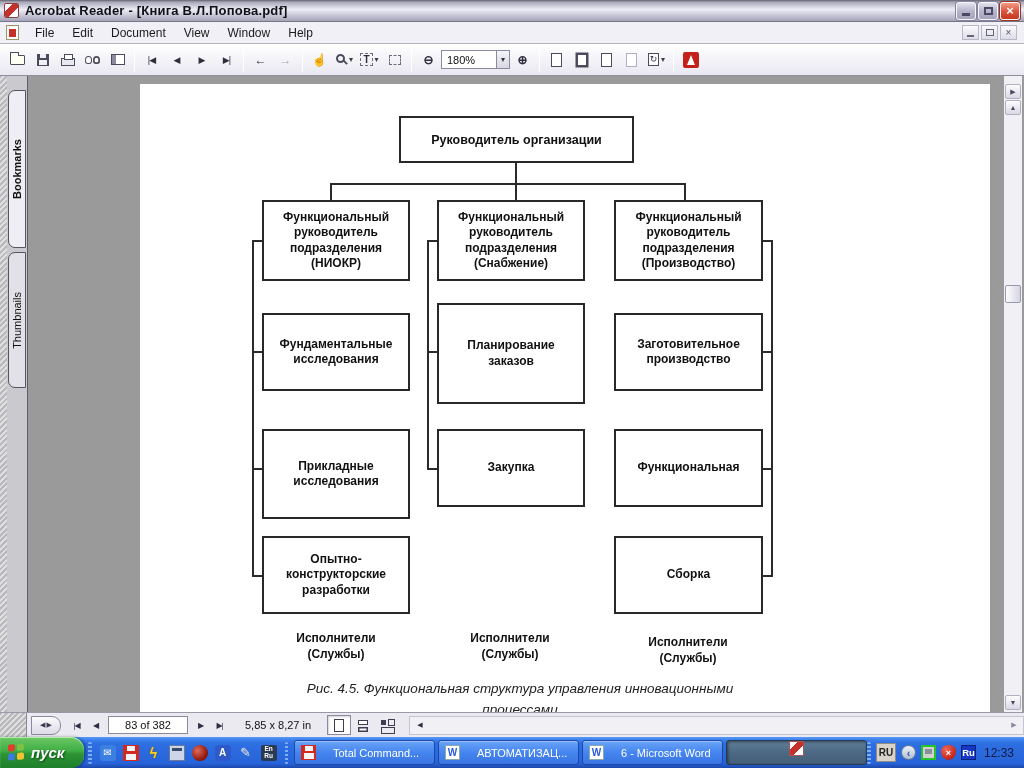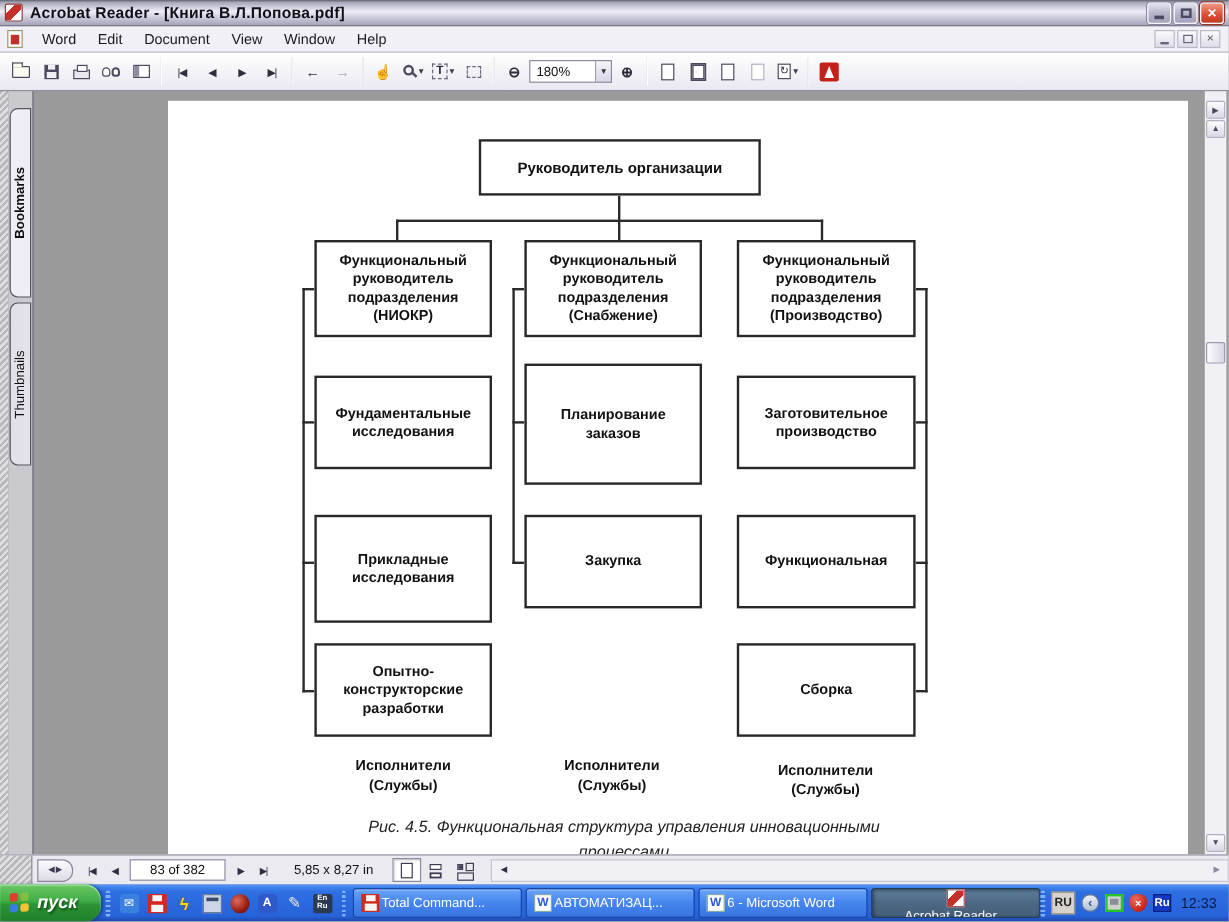--- a/index.html
+++ b/index.html
@@ -139,21 +139,21 @@
   .qi-calc{background:#cdd6e8;border:1px solid #6a7a9a;position:relative;}
   .qi-calc::before{content:"";position:absolute;left:2px;top:2px;width:10px;height:3px;background:#3a4a6a;}
   .qi-disc{background:radial-gradient(circle at 35% 35%,#e06a5a,#8a1208 70%);border-radius:50%;}
   .qi-a{background:#2f58c8;border-radius:4px;color:#fff;font-size:10px;font-weight:bold;}
   .qi-paint{color:#f0e8d8;font-size:13px;transform:rotate(0deg);}
   .qi-lang{background:#2a3a52;border-radius:2px;flex-direction:column;line-height:1;font-size:6.5px;font-weight:bold;
     color:#fff;white-space:pre-line;text-align:center;}
   .tasks{display:flex;align-items:center;gap:3px;margin-left:2px;}
   .taskbtn{width:141px;height:25px;border-radius:3px;border:1px solid #1a48a8;
     background:linear-gradient(#6aa4f8 0%,#4585ef 50%,#3a74e0 100%);box-shadow:inset 0 1px 0 #9cc0fa;
-    display:flex;align-items:center;gap:2px;padding:0 6px;color:#fff;font-size:11px;
+    display:flex;align-items:center;gap:17px;padding:0 6px;color:#fff;font-size:11px;
     white-space:nowrap;overflow:hidden;}
   .taskbtn.active{background:linear-gradient(#5e7b93 0%,#4a6largin 50%,#44607a 100%);}
   .taskbtn.active{background:linear-gradient(#61809a 0%,#4c6884 50%,#455f79 100%);border-color:#233c52;
     box-shadow:inset 1px 1px 3px rgba(0,0,0,.45);flex-direction:column;}
   .ti-word{width:15px;height:15px;background:#fff;border:1px solid #8aa;display:flex;align-items:center;justify-content:center;
     font-size:10px;font-weight:bold;color:#2a5bd7;flex:0 0 auto;}
   .ti-acro{width:15px;height:15px;background:#fff;border:1px solid #a55;position:relative;flex:0 0 auto;overflow:hidden;}
   .ti-acro::after{content:"";position:absolute;inset:0;background:linear-gradient(135deg,transparent 28%,#c3312a 28%,#c3312a 64%,transparent 64%);}
   .tray{margin-left:auto;display:flex;align-items:center;gap:5px;padding-right:10px;}
   .rubox-gray{width:20px;height:19px;background:#d7d3cb;border:1px solid #8e8c84;display:flex;align-items:center;justify-content:center;
@@ -179,21 +179,21 @@
       </div>
     <div class="wbtn">
         <span class="box"></span>
       </div>
     <div class="wbtn close">×</div>
   </div>
 </div>
 
 <div class="menubar">
   <div class="pdf-ico"></div>
-  <div class="menu-item">Word</div>
+  <div class="menu-item">File</div>
   <div class="menu-item">Edit</div>
   <div class="menu-item">Document</div>
   <div class="menu-item">View</div>
   <div class="menu-item">Window</div>
   <div class="menu-item">Help</div>
   <div class="mdibtns">
     <div class="mbtn">
         <span class="bar"></span>
       </div>
     <div class="mbtn">

